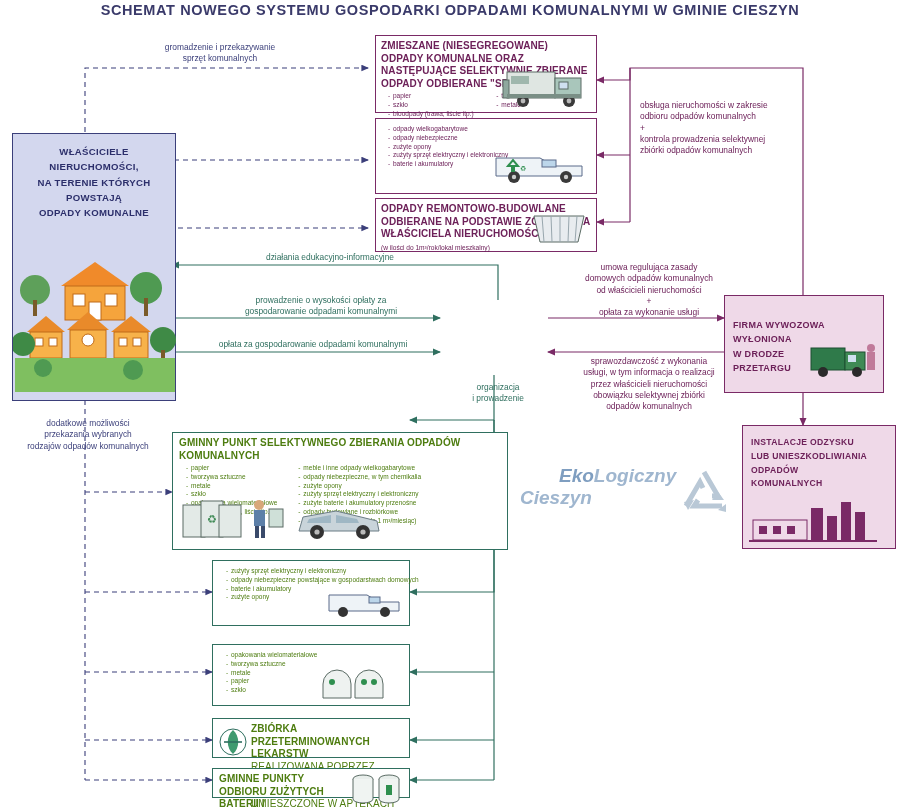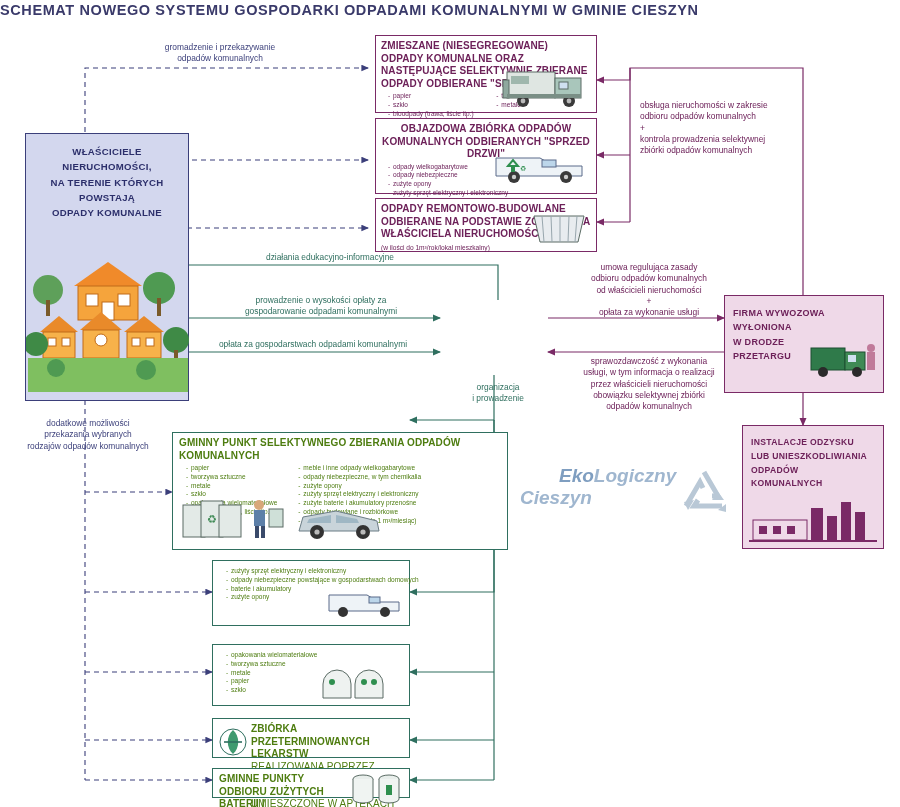--- a/index.html
+++ b/index.html
@@ -17,21 +17,21 @@
     height: 807px;
     overflow: hidden;
     background: #ffffff;
   }
 
   
   #title {
     position: absolute;
     left: 0; top: 2px;
     width: 900px;
-    text-align: left;
+    text-align: center;
     font-size: 14.5px;
     font-weight: bold;
     letter-spacing: 0.6px;
     color: #3a3a6a;
   }
 
   
   #arrows {
     position: absolute;
     left: 0; top: 0;
@@ -195,21 +195,21 @@
 
       <path d="M494,375 L494,420 L410,420" marker-end="url(#ahG)"></path>
       <path d="M494,420 L494,592 L410,592" marker-end="url(#ahG)"></path>
       <path d="M494,672 L410,672" marker-end="url(#ahG)"></path>
       <path d="M494,740 L410,740" marker-end="url(#ahG)"></path>
       <path d="M494,780 L410,780" marker-end="url(#ahG)"></path>
       <path d="M494,420 L494,780"></path>
     </g>
   </svg>
 
-  <div class="box box-blue-fill" style="left:25px; top:133px; width:164px; height:268px;">
+  <div class="box box-blue-fill" style="left:12px; top:133px; width:164px; height:268px;">
     <div style="padding:10px 6px 0 6px;">
       <div class="big-label blue">
         <div>WŁAŚCICIELE NIERUCHOMOŚCI,</div>
         <div>NA TERENIE KTÓRYCH</div>
         <div>POWSTAJĄ</div>
         <div>ODPADY KOMUNALNE</div>
       </div>
     </div>
 
     <svg width="164" height="170" style="position:absolute; left:0; bottom:2px;">
@@ -270,21 +270,20 @@
       <rect x="2" y="16" width="6" height="18" fill="#8fa89e" stroke="#5a6b64"></rect>
       <circle cx="22" cy="37" r="6" fill="#3a3a3a"></circle>
         <circle cx="22" cy="37" r="2.4" fill="#bbb"></circle>
       <circle cx="68" cy="37" r="6" fill="#3a3a3a"></circle>
         <circle cx="68" cy="37" r="2.4" fill="#bbb"></circle>
       <rect x="6" y="30" width="74" height="4" fill="#7a8f86"></rect>
     </svg>
   </div>
 
   <div class="box box-purple" style="left:375px; top:118px; width:222px; height:76px; padding:4px 5px;">
-    <div class="box-title" style="text-align:center;">OBJAZDOWA ZBIÓRKA ODPADÓW KOMUNALNYCH ODBIERANYCH "SPRZED DRZWI"</div>
     <ul class="bullets">
       <li>odpady wielkogabarytowe</li>
       <li>odpady niebezpieczne</li>
       <li>zużyte opony</li>
       <li>zużyty sprzęt elektryczny i elektroniczny</li>
       <li>baterie i akumulatory</li>
     </ul>
     <svg width="100" height="44" style="position:absolute; right:4px; bottom:3px;">
       <path d="M4,30 L4,12 L48,12 L62,20 L90,20 L90,30 Z" fill="#eef3f7" stroke="#5a6b8a"></path>
       <rect x="50" y="14" width="14" height="7" fill="#bcd6ea" stroke="#5a6b8a"></rect>
@@ -306,39 +305,39 @@
       <polygon points="4,8 54,8 48,34 10,34" fill="#e8ecef" stroke="#5a6b64" stroke-width="1"></polygon>
       <line x1="12" y1="8" x2="14" y2="34" stroke="#98a6ad"></line>
       <line x1="21" y1="8" x2="22" y2="34" stroke="#98a6ad"></line>
       <line x1="30" y1="8" x2="30" y2="34" stroke="#98a6ad"></line>
       <line x1="39" y1="8" x2="38" y2="34" stroke="#98a6ad"></line>
       <line x1="47" y1="8" x2="45" y2="34" stroke="#98a6ad"></line>
     </svg>
   </div>
 
 
-  <div class="box box-pink-fill" style="left:724px; top:295px; width:160px; height:98px; padding:10px 8px;">
+  <div class="box box-pink-fill" style="left:724px; top:295px; width:160px; height:98px; padding:22px 8px;">
     <div class="big-label purple" style="text-align:left; font-size:9px;">
       <div>FIRMA WYWOZOWA</div>
       <div>WYŁONIONA</div>
       <div>W DRODZE</div>
       <div>PRZETARGU</div>
     </div>
     <svg width="72" height="52" style="position:absolute; right:4px; bottom:4px;">
       <rect x="4" y="12" width="34" height="22" fill="#2f7a4a" stroke="#1d4f30"></rect>
       <rect x="38" y="16" width="20" height="18" fill="#3f8a55" stroke="#1d4f30"></rect>
       <rect x="41" y="19" width="8" height="7" fill="#cfe0f0"></rect>
       <circle cx="16" cy="36" r="5" fill="#2a2a2a"></circle>
       <circle cx="50" cy="36" r="5" fill="#2a2a2a"></circle>
       <rect x="60" y="16" width="8" height="18" fill="#c07a9a"></rect>
       <circle cx="64" cy="12" r="4" fill="#c07a9a"></circle>
     </svg>
   </div>
 
-  <div class="box box-pink-fill" style="left:742px; top:425px; width:142px; height:124px; padding:10px 8px;">
+  <div class="box box-pink-fill" style="left:742px; top:425px; width:154px; height:124px; padding:10px 8px;">
     <div class="big-label purple" style="text-align:left; font-size:8.6px;">
       <div>INSTALACJE ODZYSKU</div>
       <div>LUB UNIESZKODLIWIANIA</div>
       <div>ODPADÓW</div>
       <div>KOMUNALNYCH</div>
     </div>
     <svg width="132" height="46" style="position:absolute; left:6px; bottom:4px;">
       <rect x="4" y="22" width="54" height="20" fill="#efd9e8" stroke="#7a2a66"></rect>
       <rect x="10" y="28" width="8" height="8" fill="#7a2a66"></rect>
       <rect x="24" y="28" width="8" height="8" fill="#7a2a66"></rect>
@@ -449,37 +448,37 @@
     <svg width="56" height="34" style="position:absolute; right:4px; top:2px;">
       <ellipse cx="14" cy="8" rx="10" ry="4" fill="#e8eeeb" stroke="#5a6b64"></ellipse>
       <path d="M4,8 L4,28 A10,4 0 0 0 24,28 L24,8" fill="#f0f4f2" stroke="#5a6b64"></path>
       <ellipse cx="40" cy="8" rx="10" ry="4" fill="#e8eeeb" stroke="#5a6b64"></ellipse>
       <path d="M30,8 L30,28 A10,4 0 0 0 50,28 L50,8" fill="#f0f4f2" stroke="#5a6b64"></path>
       <rect x="37" y="14" width="6" height="10" fill="#2f8f4f"></rect>
     </svg>
   </div>
 
   <div class="arrow-label blue" style="left:120px; top:42px; width:200px; white-space:pre-line;">gromadzenie i przekazywanie
-odpadów komunalnych</div>
+sprzęt komunalnych</div>
 
   <div class="arrow-label purple" style="left:640px; top:100px; width:200px; white-space:pre-line; text-align:left;">obsługa nieruchomości w zakresie
 odbioru odpadów komunalnych
 +
 kontrola prowadzenia selektywnej
 zbiórki odpadów komunalnych</div>
 
   <div class="arrow-label" style="left:200px; top:252px; width:260px;">działania edukacyjno-informacyjne</div>
 
   <div class="arrow-label" style="left:196px; top:295px; width:250px; white-space:pre-line;">prowadzenie o wysokości opłaty za
 gospodarowanie odpadami komunalnymi</div>
 
-  <div class="arrow-label" style="left:180px; top:339px; width:266px;">opłata za gospodarstwach odpadami komunalnymi</div>
+  <div class="arrow-label" style="left:180px; top:339px; width:266px;">opłata za gospodarowanie odpadami komunalnymi</div>
 
   <div class="arrow-label purple" style="left:560px; top:262px; width:178px; white-space:pre-line;">umowa regulująca zasady
-odbioru odpadów komunalnych
+domowych odpadów komunalnych
 od właścicieli nieruchomości
 +
 opłata za wykonanie usługi</div>
 
   <div class="arrow-label purple" style="left:558px; top:356px; width:182px; white-space:pre-line;">sprawozdawczość z wykonania
 usługi, w tym informacja o realizacji
 przez właścicieli nieruchomości
 obowiązku selektywnej zbiórki
 odpadów komunalnych</div>
 

